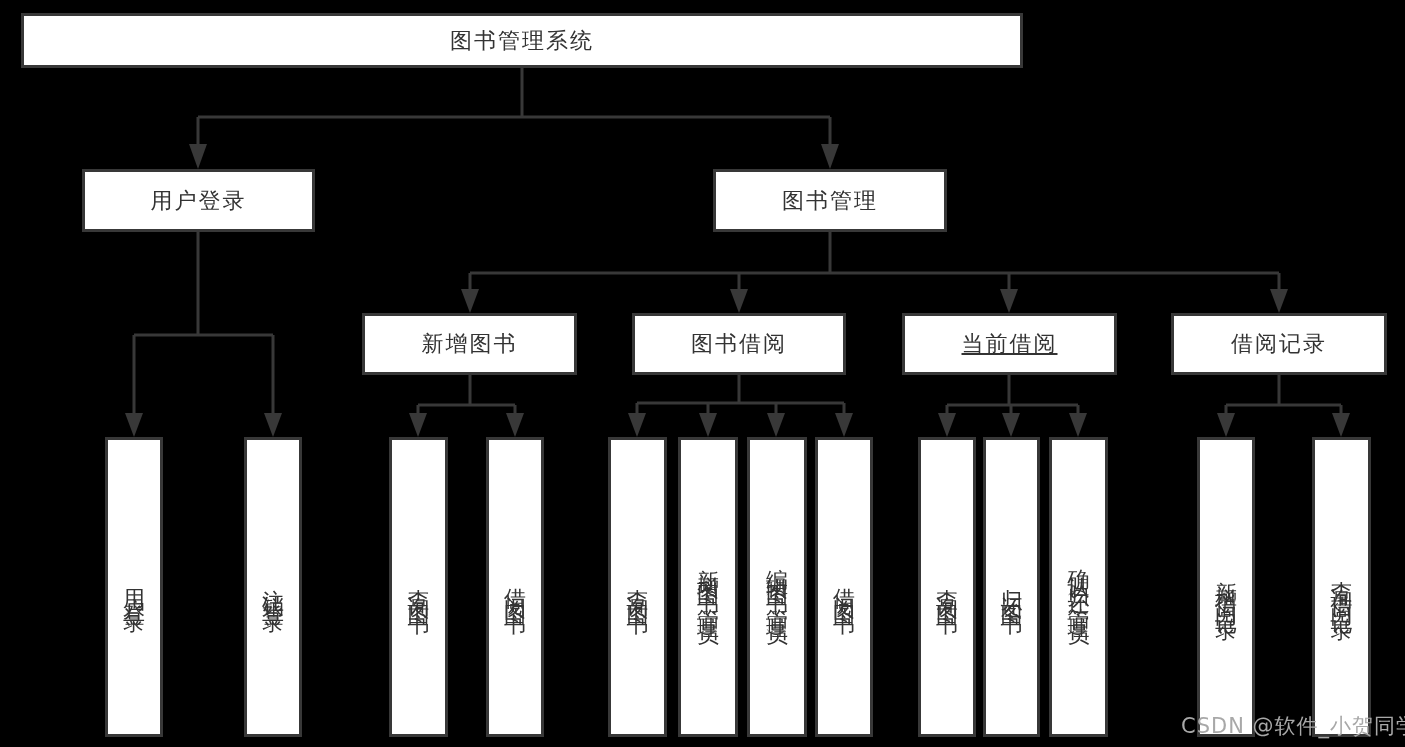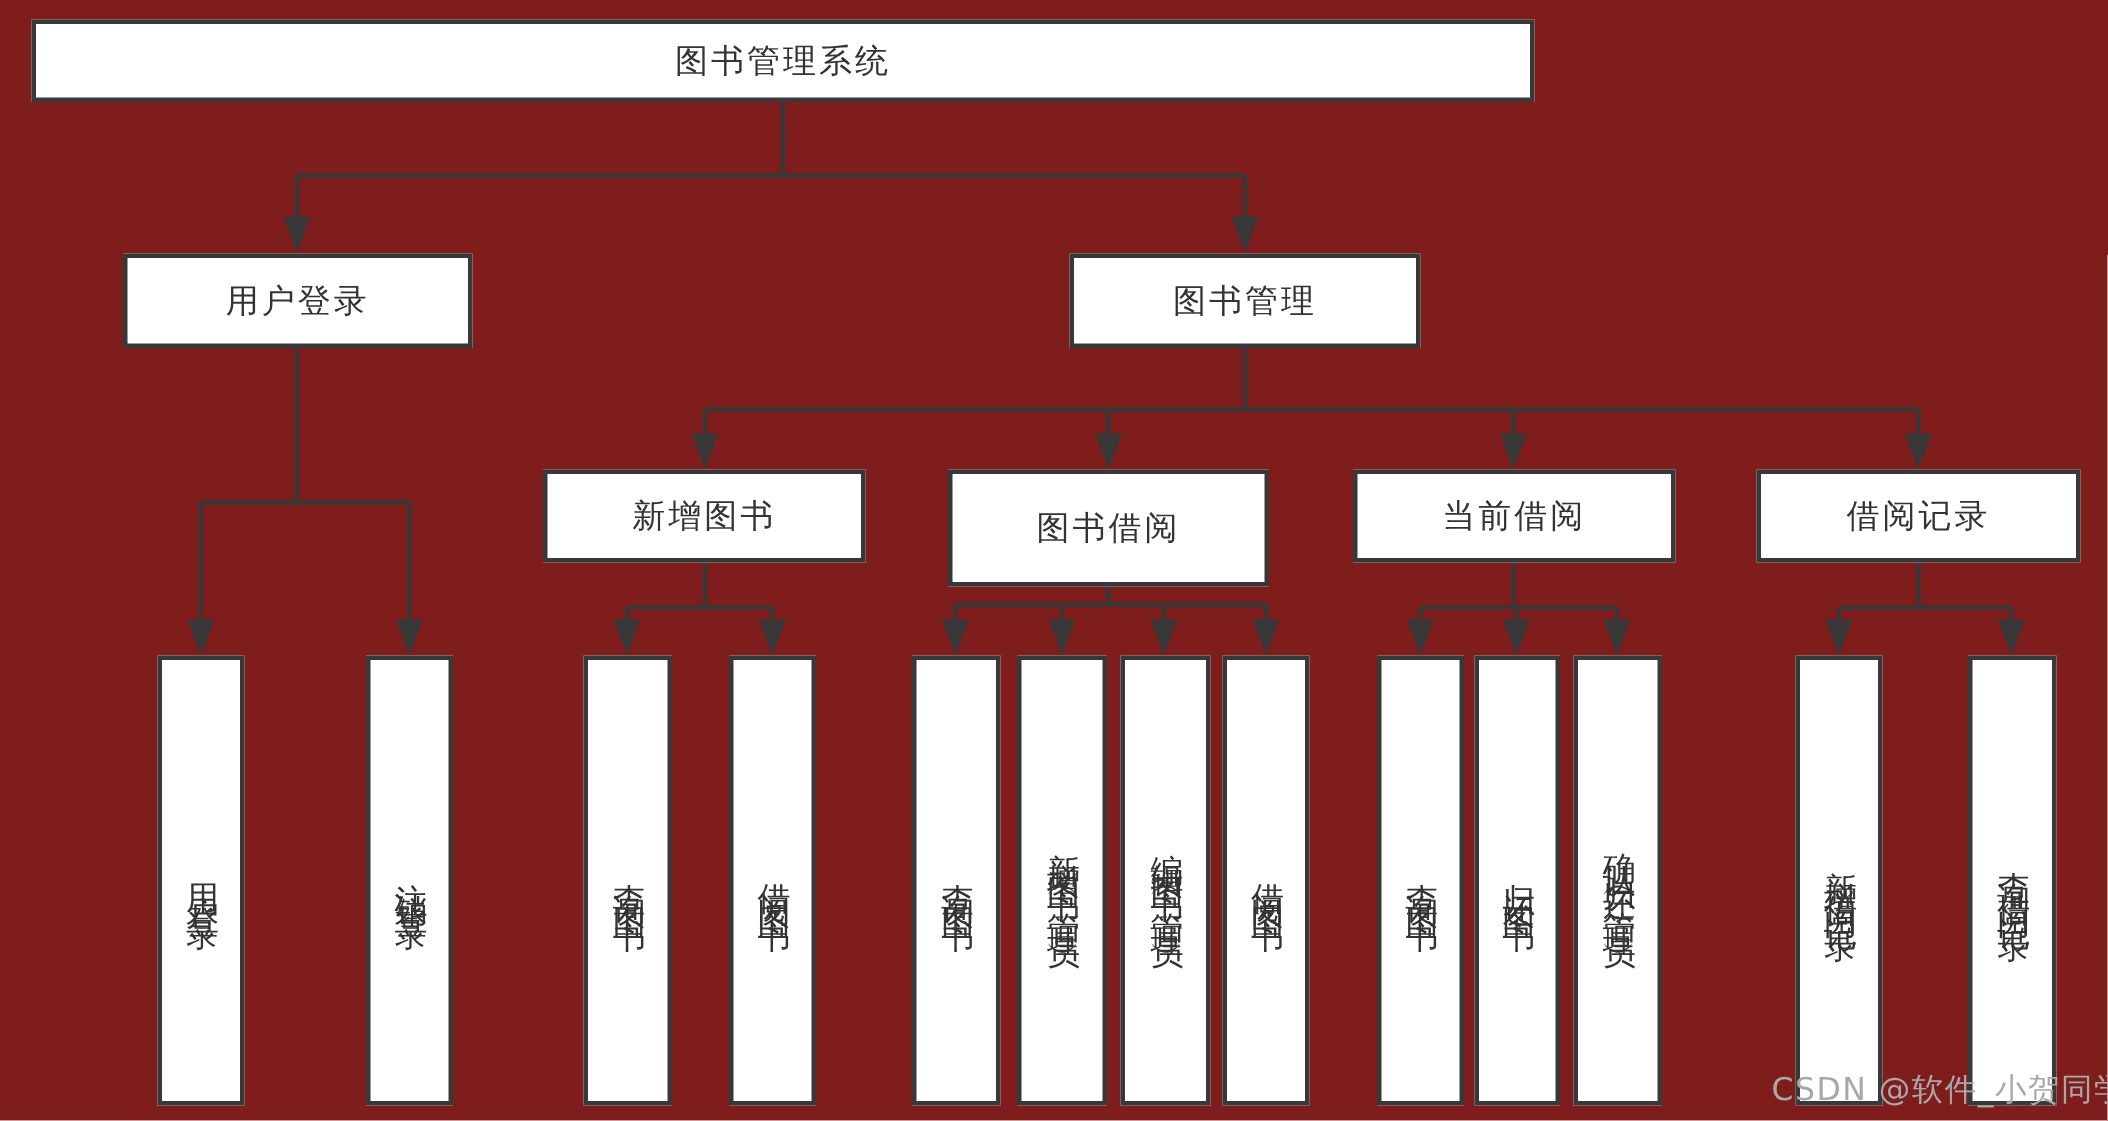--- a/index.html
+++ b/index.html
@@ -5,21 +5,21 @@
   html, body {
     margin: 0;
     padding: 0;
     background: #ffffff;
     font-family: "DejaVu Sans", "Liberation Sans", sans-serif;
   }
   .canvas {
     position: relative;
     width: 1405px;
     height: 747px;
-    background: #7f1d1d;
+    background: #000000;
     overflow: hidden;
     text-align: center;
   }
   svg.connectors {
     position: absolute;
     left: 0; top: 0;
     width: 1405px;
     height: 747px;
     z-index: 1;
   }
@@ -118,24 +118,24 @@
   <div class="box h" style="left:82px; top:169px; width:233px; height:63px;">
     <span>用户登录</span>
   </div>
   <div class="box h" style="left:713px; top:169px; width:234px; height:63px;">
     <span>图书管理</span>
   </div>
 
   <div class="box h" style="left:362px; top:313px; width:215px; height:62px;">
     <span>新增图书</span>
   </div>
-  <div class="box h" style="left:632px; top:313px; width:214px; height:78px;">
+  <div class="box h" style="left:632px; top:313px; width:214px; height:62px;">
     <span>图书借阅</span>
   </div>
-  <div class="box h" style="left:902px; top:313px; width:215px; height:62px;">
+  <div class="box h" style="left:902px; top:313px; width:215px; height:62px;text-decoration:underline;">
     <span>当前借阅</span>
   </div>
   <div class="box h" style="left:1171px; top:313px; width:216px; height:62px;">
     <span>借阅记录</span>
   </div>
 
   <div class="box v" style="left:105px; top:437px; width:58px; height:300px;">
     <span>用户登录</span>
   </div>
   <div class="box v" style="left:244px; top:437px; width:58px; height:300px;">

